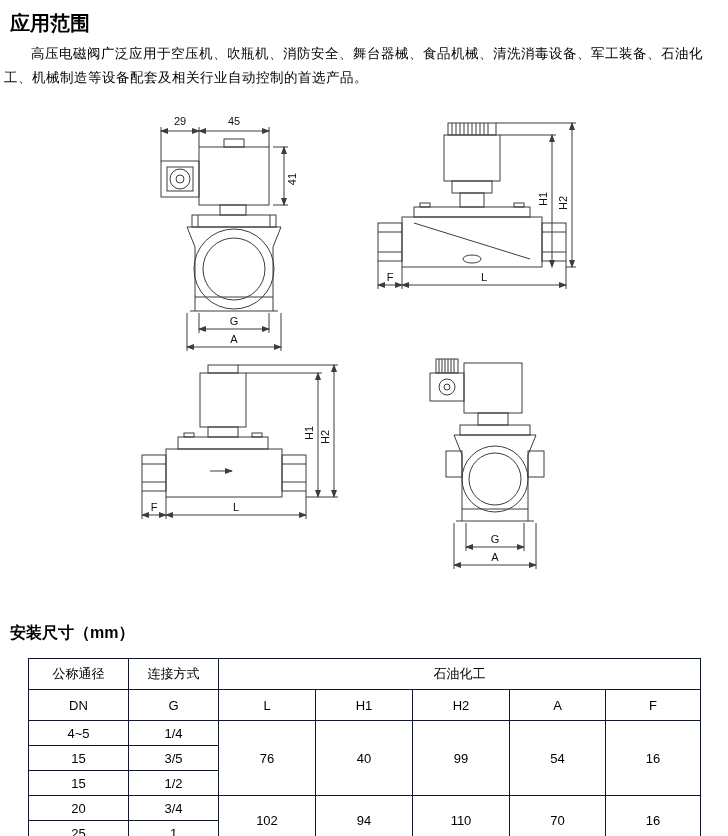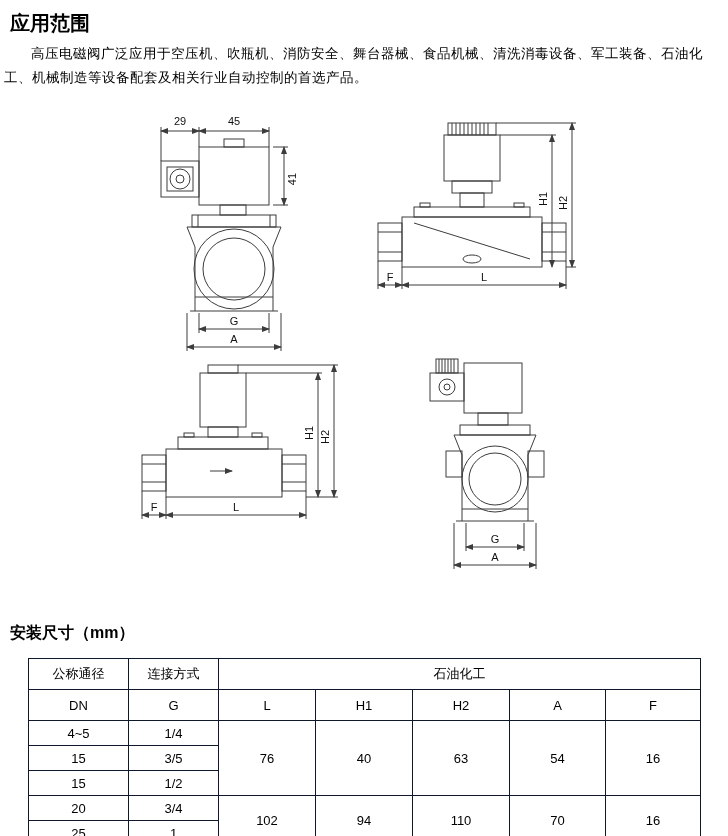--- a/index.html
+++ b/index.html
@@ -236,21 +236,21 @@
         <th>H1</th>
         <th>H2</th>
         <th>A</th>
         <th>F</th>
       </tr>
       <tr>
         <td>4~5</td>
         <td>1/4</td>
         <td rowspan="3">76</td>
         <td rowspan="3">40</td>
-        <td rowspan="3">63</td>
+        <td rowspan="3">99</td>
         <td rowspan="3">54</td>
         <td rowspan="3">16</td>
       </tr>
       <tr>
         <td>15</td>
         <td>3/5</td>
       </tr>
       <tr>
         <td>15</td>
         <td>1/2</td>

